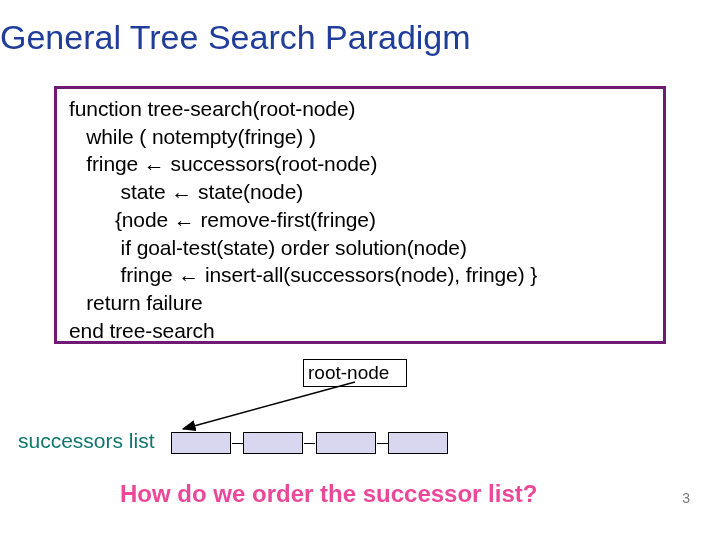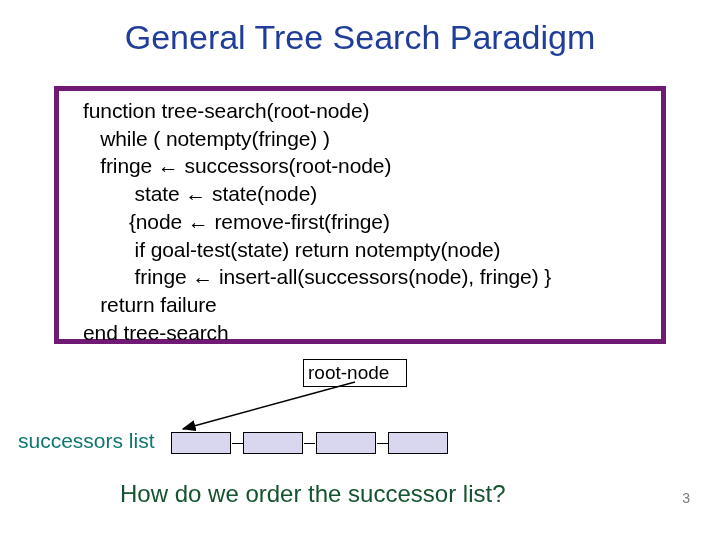--- a/index.html
+++ b/index.html
@@ -1,23 +1,23 @@
 <!DOCTYPE html>
 <html><head>
 <meta charset="utf-8">
 <style>
   * { box-sizing: border-box; margin: 0; padding: 0; }
   html, body { width: 720px; height: 540px; background: #fff; font-family: Arial, Helvetica, sans-serif; }
   .slide { position: relative; width: 720px; height: 540px; }
-  .title { position: absolute; top: 18px; left: 0; right: 0; text-align: center; font-size: 34px; color: #1f3d99; }
-  .codebox { position: absolute; top: 86px; left: 54px; width: 612px; height: 258px; border: 5px solid #701a75; padding: 6px 24px; background: #fff; }
+  .title { position: absolute; top: 18px; left: 0; right: 0; font-size: 34px; color: #1f3d99; }
+  .codebox { position: absolute; top: 86px; left: 54px; width: 612px; height: 258px; border: 3px solid #701a75; padding: 6px 12px; background: #fff; }
   .codeline { font-size: 21px; color: #000; line-height: 1.32; white-space: pre; font-weight: 400; letter-spacing: -0.1px; }
   .rootlabel { position: absolute; top: 359px; left: 303px; width: 104px; text-align: left; border: 1px solid #000; font-size: 19px; padding: 2px 4px; background: #fff; }
   .succlabel { position: absolute; top: 429px; left: 18px; font-size: 21px; color: #0f766e; }
-  .question { position: absolute; top: 480px; left: 120px; font-size: 24px; color: #14532d; }
+  .question { position: absolute; top: 480px; left: 120px; font-size: 24px; color: #ec4899; font-weight: bold; }
   .pagenum { position: absolute; bottom: 34px; right: 30px; font-size: 14px; color: #7a7a7a; }
   .box { position: absolute; height: 22px; border: 1px solid #000; background: #d9d6f0; }
   .b1 { left: 171px; top: 432px; width: 60px; }
   .b2 { left: 243px; top: 432px; width: 60px; }
   .b3 { left: 316px; top: 432px; width: 60px; }
   .b4 { left: 388px; top: 432px; width: 60px; }
   .connector { position: absolute; height: 1px; width: 11px; background: #000; top: 443px; }
   .c1 { left: 232px; }
   .c2 { left: 304px; }
   .c3 { left: 377px; }
@@ -28,21 +28,21 @@
 
 <div class="slide">
   <div class="title">General Tree Search Paradigm</div>
 
   <div class="codebox">
     <div class="codeline">function tree-search(root-node)</div>
     <div class="codeline">   while ( notempty(fringe) )</div>
     <div class="codeline">   fringe ← successors(root-node)</div>
     <div class="codeline">         state ← state(node)</div>
     <div class="codeline">        {node ← remove-first(fringe)</div>
-    <div class="codeline">         if goal-test(state) return notempty(node)</div>
+    <div class="codeline">         if goal-test(state) order solution(node)</div>
     <div class="codeline">         fringe ← insert-all(successors(node), fringe) }</div>
     <div class="codeline">   return failure</div>
     <div class="codeline">end tree-search</div>
   </div>
 
   <div class="rootlabel">root-node</div>
 
   <svg class="arrow" viewBox="0 0 183 55">
     <defs>
       <marker id="ah" markerWidth="10" markerHeight="8" refX="9" refY="4" orient="auto">

